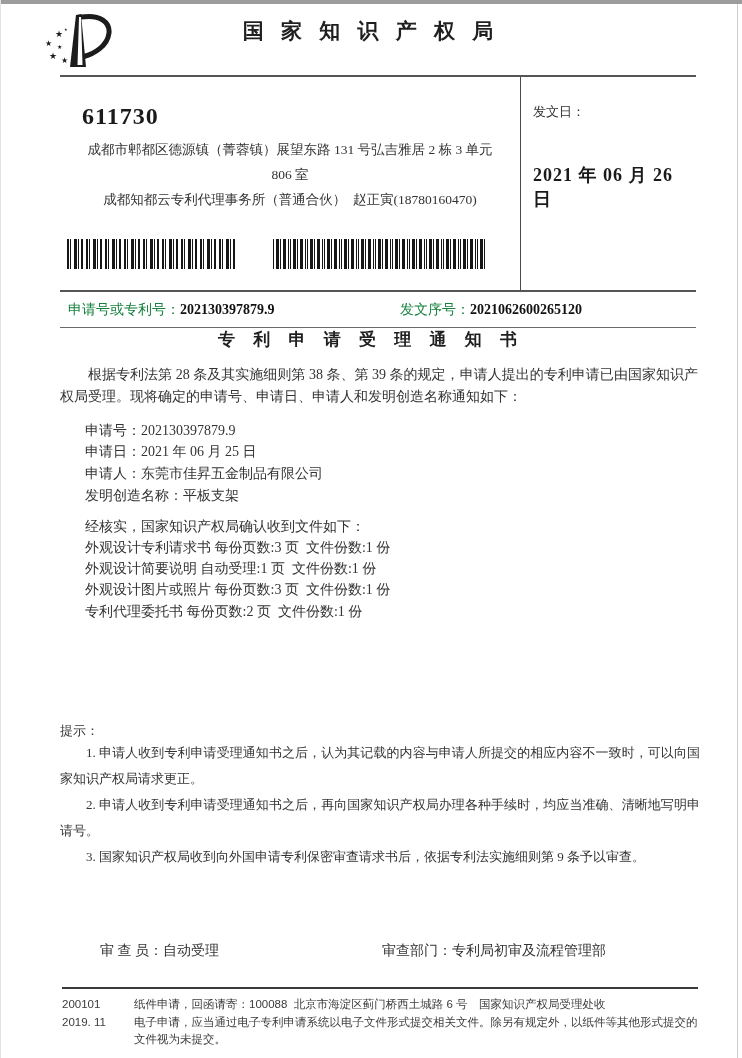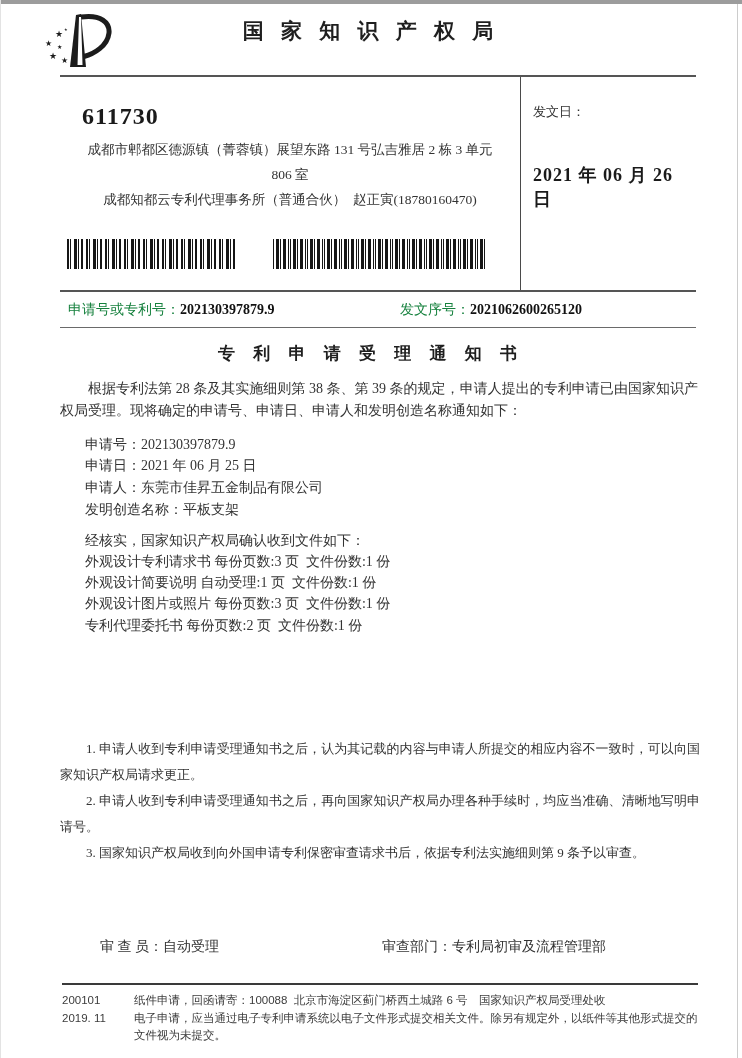--- a/index.html
+++ b/index.html
@@ -47,21 +47,21 @@
       #161616 0 1px,#fff 1px 3px,#161616 3px 6px,#fff 6px 7px,
       #161616 7px 8px,#fff 8px 10px,#161616 10px 13px,#fff 13px 15px,
       #161616 15px 16px,#fff 16px 17px);}
 
   
   .ref-row{margin:0 46px 0 60px;padding:9px 0 8px 8px;font-size:14px;display:flex;align-items:baseline;}
   .ref-left{width:332px;white-space:pre-wrap;}
   .ref-label{color:#15803d;white-space:pre-wrap;}
   .ref-value{font-weight:bold;color:#111;white-space:pre-wrap;}
 
-  .doc-title{text-align:center;font-size:17px;font-weight:bold;letter-spacing:7px;margin-top:14px;color:#1f1f1f;white-space:pre-wrap;}
+  .doc-title{text-align:center;font-size:17px;font-weight:bold;letter-spacing:7px;color:#1f1f1f;white-space:pre-wrap;}
 
   .intro{margin:13px 44px 0 60px;font-size:14px;line-height:1.6;text-indent:2em;text-align:justify;color:#333;white-space:pre-wrap;}
   .details{margin:11px 44px 0 85px;font-size:14px;line-height:1.55;color:#333;}
   .details div{white-space:pre-wrap;}
   .docs-block{margin:9px 44px 0 85px;font-size:14px;line-height:1.52;color:#333;}
   .docs-block div{white-space:pre-wrap;}
 
   .hints{margin:100px 42px 0 60px;font-size:13px;color:#333;}
   .hints-title{white-space:pre-wrap;}
   .hint{text-indent:2em;line-height:2.0;margin:0;text-align:justify;white-space:pre-wrap;}
@@ -143,20 +143,21 @@
 
   <div class="docs-block">
     <div>经核实，国家知识产权局确认收到文件如下：</div>
     <div>外观设计专利请求书 每份页数:3 页  文件份数:1 份</div>
     <div>外观设计简要说明 自动受理:1 页  文件份数:1 份</div>
     <div>外观设计图片或照片 每份页数:3 页  文件份数:1 份</div>
     <div>专利代理委托书 每份页数:2 页  文件份数:1 份</div>
   </div>
 
   <div class="hints">
+    <div class="hints-title">提示：</div>
     <p class="hint">1. 申请人收到专利申请受理通知书之后，认为其记载的内容与申请人所提交的相应内容不一致时，可以向国家知识产权局请求更正。</p>
     <p class="hint">2. 申请人收到专利申请受理通知书之后，再向国家知识产权局办理各种手续时，均应当准确、清晰地写明申请号。</p>
     <p class="hint">3. 国家知识产权局收到向外国申请专利保密审查请求书后，依据专利法实施细则第 9 条予以审查。</p>
   </div>
 
   <div class="exam-row">
     <span class="exam-left"><span>审 查 员：</span><span>自动受理</span></span>
     <span class="exam-right"><span>审查部门：</span><span>专利局初审及流程管理部</span></span>
   </div>
 

